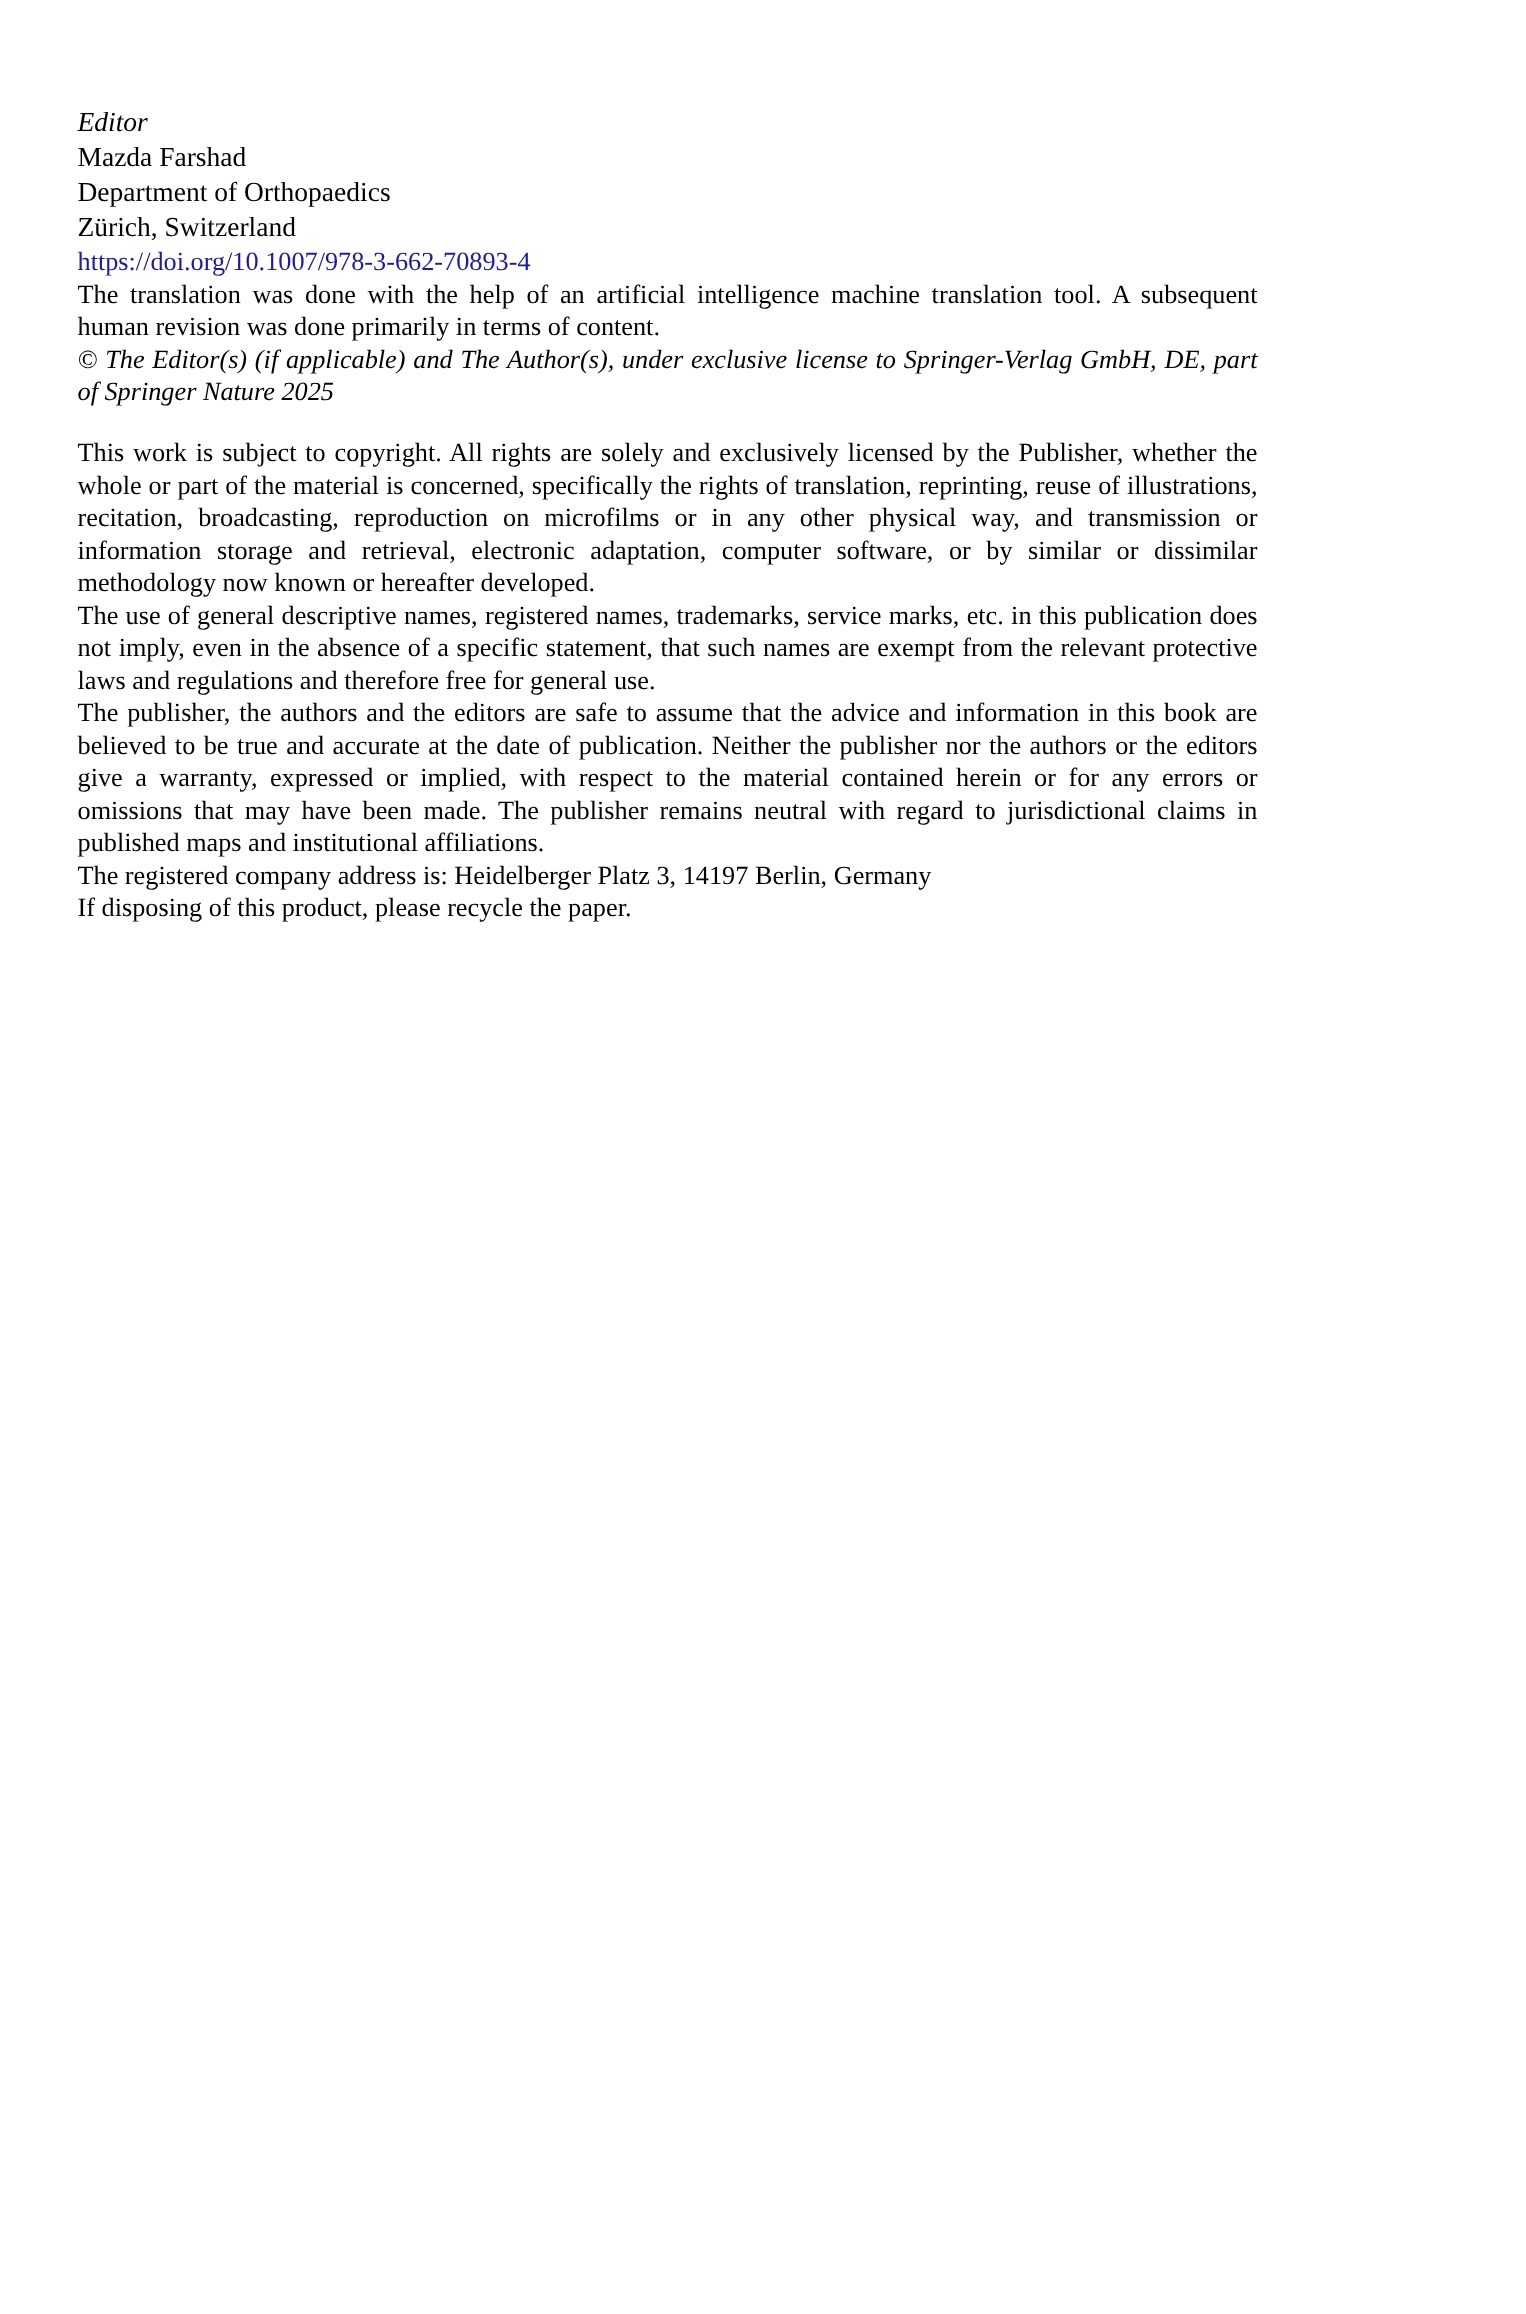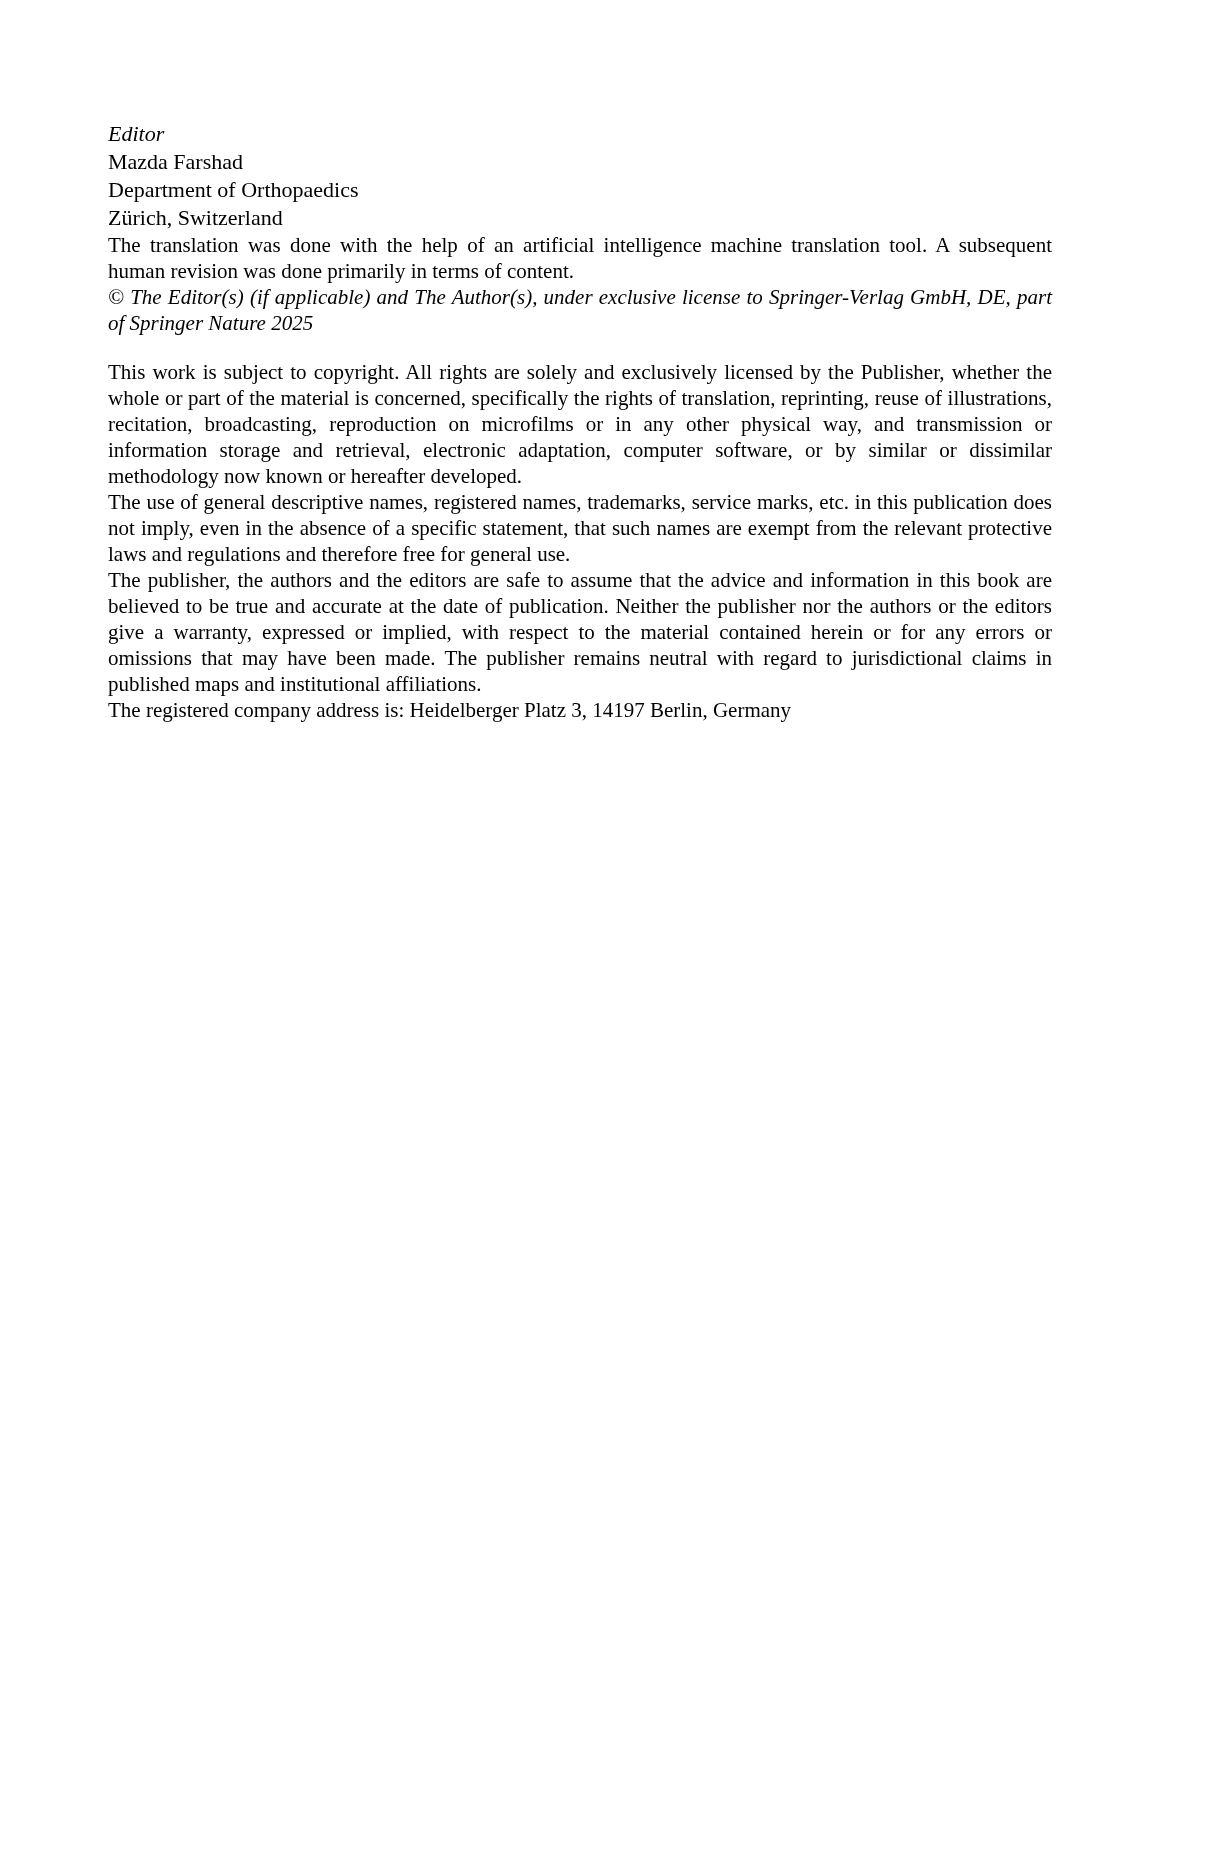--- a/index.html
+++ b/index.html
@@ -11,23 +11,23 @@
     width: 1221px;
     height: 1851px;
     font-family: "Liberation Serif", "DejaVu Serif", serif;
     color: #000000;
     font-size: 21px;
     line-height: 26px;
     position: relative;
     overflow: hidden;
   }
   .content {
-    margin-left: 108px;
+    margin-left: 62px;
     width: 944px;
-    padding-top: 120px;
+    padding-top: 84px;
   }
   .editor-block p {
     margin: 0;
     font-size: 22px;
     line-height: 28px;
   }
   .editor-heading {
     font-style: italic;
   }
   .isbn-line {
@@ -69,28 +69,30 @@
 <div class="content">
 
   <div class="editor-block">
     <p class="editor-heading">Editor</p>
     <p>Mazda Farshad</p>
     <p>Department of Orthopaedics</p>
     <p>Zürich, Switzerland</p>
   </div>
 
 
+  <p class="doi-line"><a href="#" style="color: rgb(26, 26, 166);">https://doi.org/10.1007/978-3-662-70893-4</a></p>
 
   <p class="para mt-p1">The translation was done with the help of an artificial intelligence machine translation tool. A subsequent human revision was done primarily in terms of content.</p>
 
 
   <p class="para mt-p3">© The Editor(s) (if applicable) and The Author(s), under exclusive license to Springer-Verlag GmbH, DE, part of Springer Nature 2025</p>
 
   <div class="rights mt-rights">
     <p>This work is subject to copyright. All rights are solely and exclusively licensed by the Publisher, whether the whole or part of the material is concerned, specifically the rights of translation, reprinting, reuse of illustrations, recitation, broadcasting, reproduction on microfilms or in any other physical way, and transmission or information storage and retrieval, electronic adaptation, computer software, or by similar or dissimilar methodology now known or hereafter developed.</p>
     <p>The use of general descriptive names, registered names, trademarks, service marks, etc. in this publication does not imply, even in the absence of a specific statement, that such names are exempt from the relevant protective laws and regulations and therefore free for general use.</p>
     <p>The publisher, the authors and the editors are safe to assume that the advice and information in this book are believed to be true and accurate at the date of publication. Neither the publisher nor the authors or the editors give a warranty, expressed or implied, with respect to the material contained herein or for any errors or omissions that may have been made. The publisher remains neutral with regard to jurisdictional claims in published maps and institutional affiliations.</p>
   </div>
 
   <p class="para">The registered company address is: Heidelberger Platz 3, 14197 Berlin, Germany</p>
 
+  <p class="para mt-block">If disposing of this product, please recycle the paper.</p>
 
 </div>
 
 </body></html>

